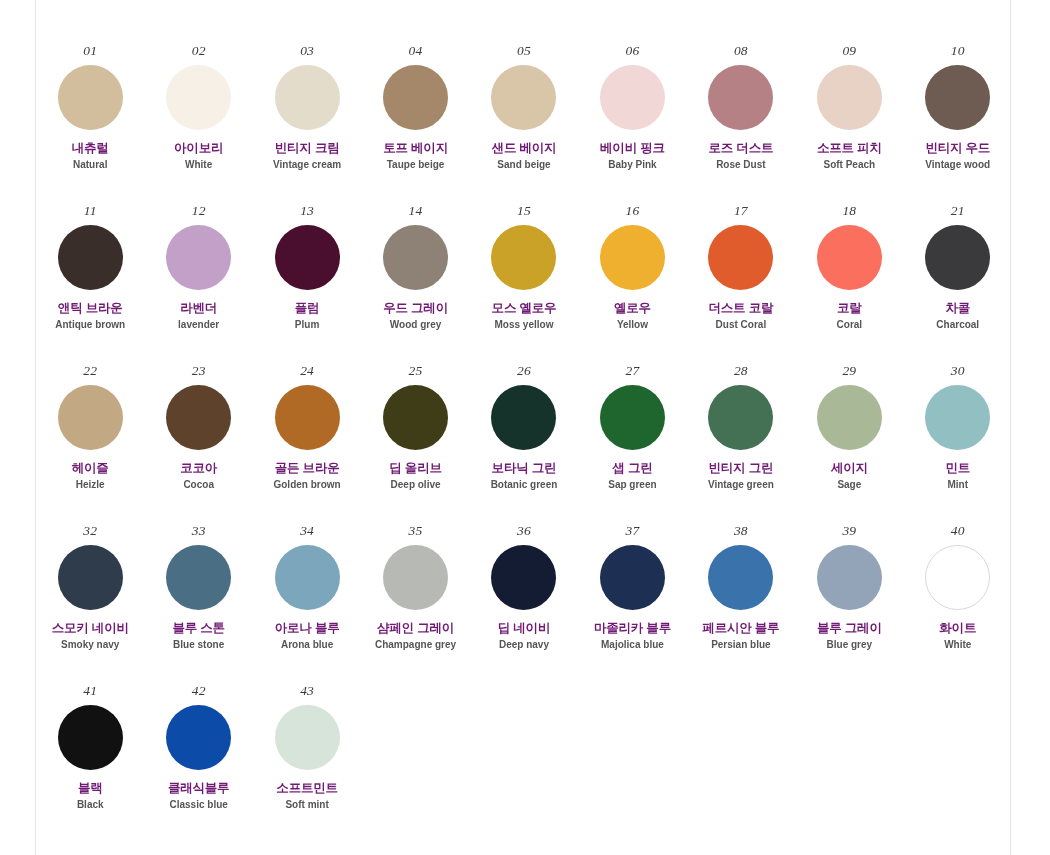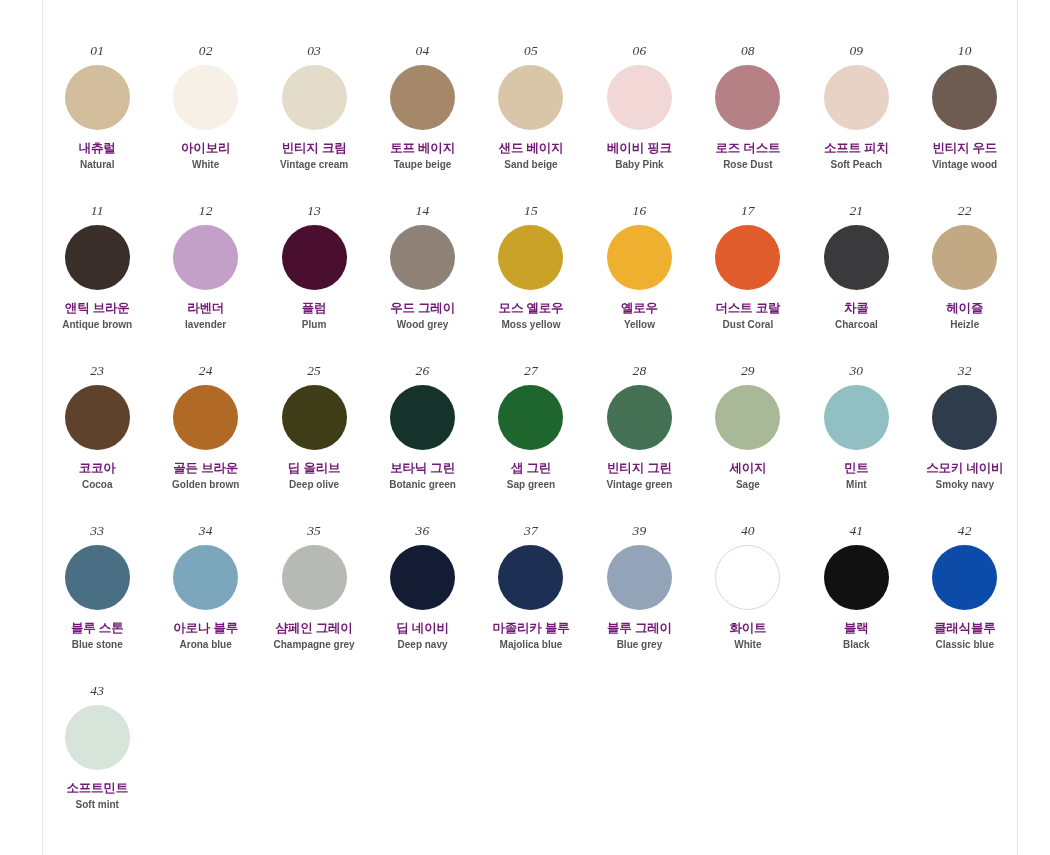--- a/index.html
+++ b/index.html
@@ -13,21 +13,21 @@
     width: 1050px;
     height: 855px;
     font-family: "Liberation Sans", "DejaVu Sans", sans-serif;
     position: relative;
     overflow: hidden;
   }
 
   
   .page {
     position: absolute;
-    left: 42px;
+    left: 35px;
     top: 0;
     width: 976px;
     height: 855px;
     border-left: 1px solid #e6e6e6;
     border-right: 1px solid #e6e6e6;
     background: #ffffff;
   }
 
   .swatch-grid {
     position: absolute;
@@ -183,20 +183,26 @@
         <div class="swatch-name-ko">옐로우</div>
         <div class="swatch-name-en">Yellow</div>
       </div>
       <div class="swatch-cell">
         <div class="swatch-number">17</div>
         <div class="swatch-dot" style="background: rgb(224, 92, 44);"></div>
         <div class="swatch-name-ko">더스트 코랄</div>
         <div class="swatch-name-en">Dust Coral</div>
       </div>
       <div class="swatch-cell">
+        <div class="swatch-number">18</div>
+        <div class="swatch-dot" style="background: rgb(250, 111, 93);"></div>
+        <div class="swatch-name-ko">코랄</div>
+        <div class="swatch-name-en">Coral</div>
+      </div>
+      <div class="swatch-cell">
         <div class="swatch-number">21</div>
         <div class="swatch-dot" style="background: rgb(58, 58, 60);"></div>
         <div class="swatch-name-ko">차콜</div>
         <div class="swatch-name-en">Charcoal</div>
       </div>
       <div class="swatch-cell">
         <div class="swatch-number">22</div>
         <div class="swatch-dot" style="background: rgb(195, 168, 132);"></div>
         <div class="swatch-name-ko">헤이즐</div>
         <div class="swatch-name-en">Heizle</div>
@@ -279,20 +285,26 @@
         <div class="swatch-name-ko">딥 네이비</div>
         <div class="swatch-name-en">Deep navy</div>
       </div>
       <div class="swatch-cell">
         <div class="swatch-number">37</div>
         <div class="swatch-dot" style="background: rgb(29, 47, 82);"></div>
         <div class="swatch-name-ko">마졸리카 블루</div>
         <div class="swatch-name-en">Majolica blue</div>
       </div>
       <div class="swatch-cell">
+        <div class="swatch-number">38</div>
+        <div class="swatch-dot" style="background: rgb(58, 114, 171);"></div>
+        <div class="swatch-name-ko">페르시안 블루</div>
+        <div class="swatch-name-en">Persian blue</div>
+      </div>
+      <div class="swatch-cell">
         <div class="swatch-number">39</div>
         <div class="swatch-dot" style="background: rgb(147, 164, 184);"></div>
         <div class="swatch-name-ko">블루 그레이</div>
         <div class="swatch-name-en">Blue grey</div>
       </div>
       <div class="swatch-cell">
         <div class="swatch-number">40</div>
         <div class="swatch-dot outlined" style="background: rgb(255, 255, 255);"></div>
         <div class="swatch-name-ko">화이트</div>
         <div class="swatch-name-en">White</div>

